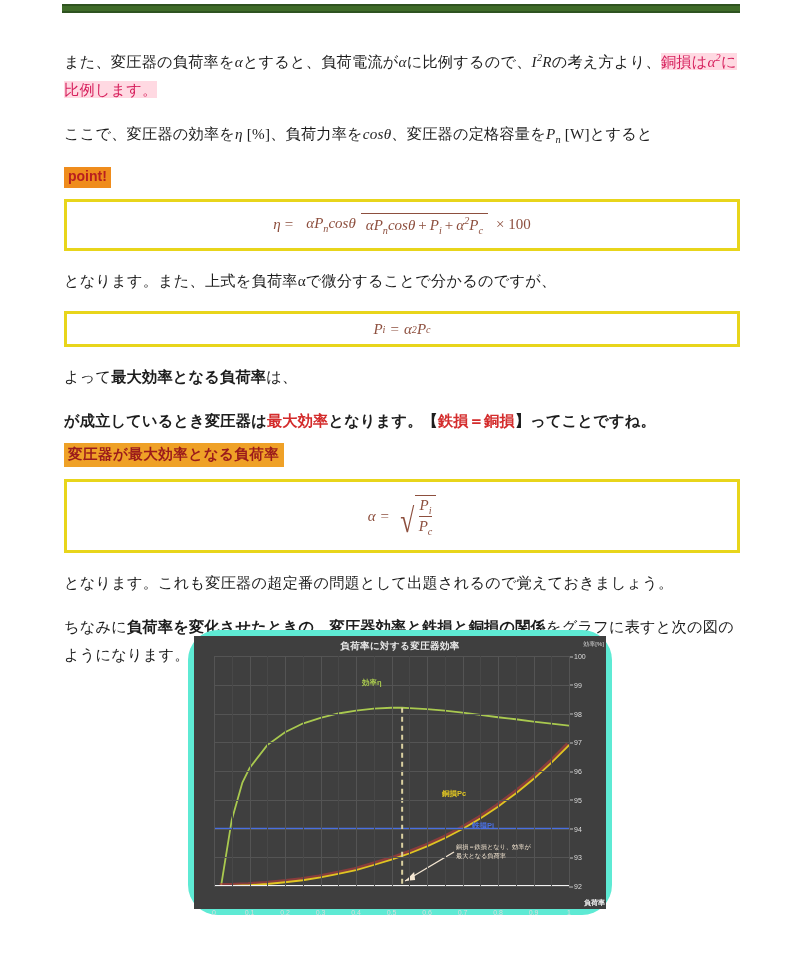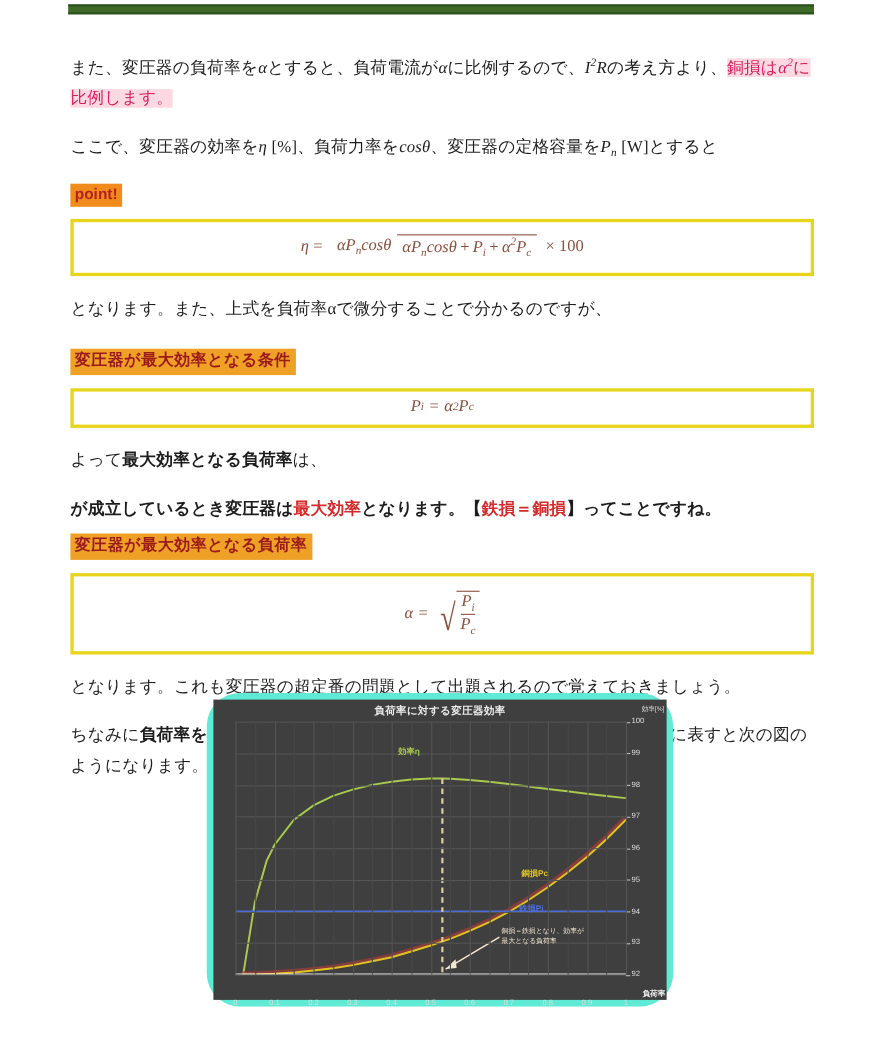--- a/index.html
+++ b/index.html
@@ -256,21 +256,20 @@
           <span class="num"><span>αP</span><sub class="sm">n</sub><span>cosθ</span></span>
           <span class="den"><span>αP</span><sub class="sm">n</sub><span>cosθ</span><span style="font-style:normal;margin:0 3px;">+</span><span>P</span><sub class="sm">i</sub><span style="font-style:normal;margin:0 3px;">+</span><span>α</span><sup class="sm">2</sup><span>P</span><sub class="sm">c</sub></span>
         </span>
         <span style="font-style:normal;margin-left:4px;">× 100</span>
       </span>
     </div>
 
     
     <p class="body-text">となります。また、上式を負荷率αで微分することで分かるのですが、</p>
 
-    <div class="band">変圧器が最大効率となる条件</div>
 
     
     <div class="formula-box short">
       <span class="math">
         <span>P</span>
           <sub class="sm">i</sub>
         <span style="font-style:normal;margin:0 5px;">=</span>
         <span>α</span>
           <sup class="sm">2</sup>
           <span>P</span>
@@ -369,21 +368,21 @@
           <div class="xtick" style="left: 248.5px;">0.7</div>
           <div class="gridline-v" style="left: 284px;"></div>
           <div class="minorline-v" style="left: 301.75px;"></div>
           <div class="xtick" style="left: 284px;">0.8</div>
           <div class="gridline-v" style="left: 319.5px;"></div>
           <div class="minorline-v" style="left: 337.25px;"></div>
           <div class="xtick" style="left: 319.5px;">0.9</div>
           <div class="gridline-v" style="left: 355px;"></div>
           <div class="xtick" style="left: 355px;">1</div>
           <div class="curve-label" style="left: 148px; top: 22px; color: rgb(169, 201, 79);">効率η</div>
-          <div class="curve-label" style="left: 228px; top: 133px; color: rgb(224, 197, 34); margin-left: 32px;">銅損Pc</div>
+          <div class="curve-label" style="left: 228px; top: 133px; color: rgb(224, 197, 34);">銅損Pc</div>
           <div class="curve-label" style="left: 258px; top: 165px; color: rgb(74, 111, 224);">鉄損Pi</div>
           <div class="annot" style="left: 242px; top: 186px;">
             <div>銅損＝鉄損となり、効率が</div>
             <div>最大となる負荷率</div>
           </div>
         </div>
     </div>
   </div>
 
 </div>

